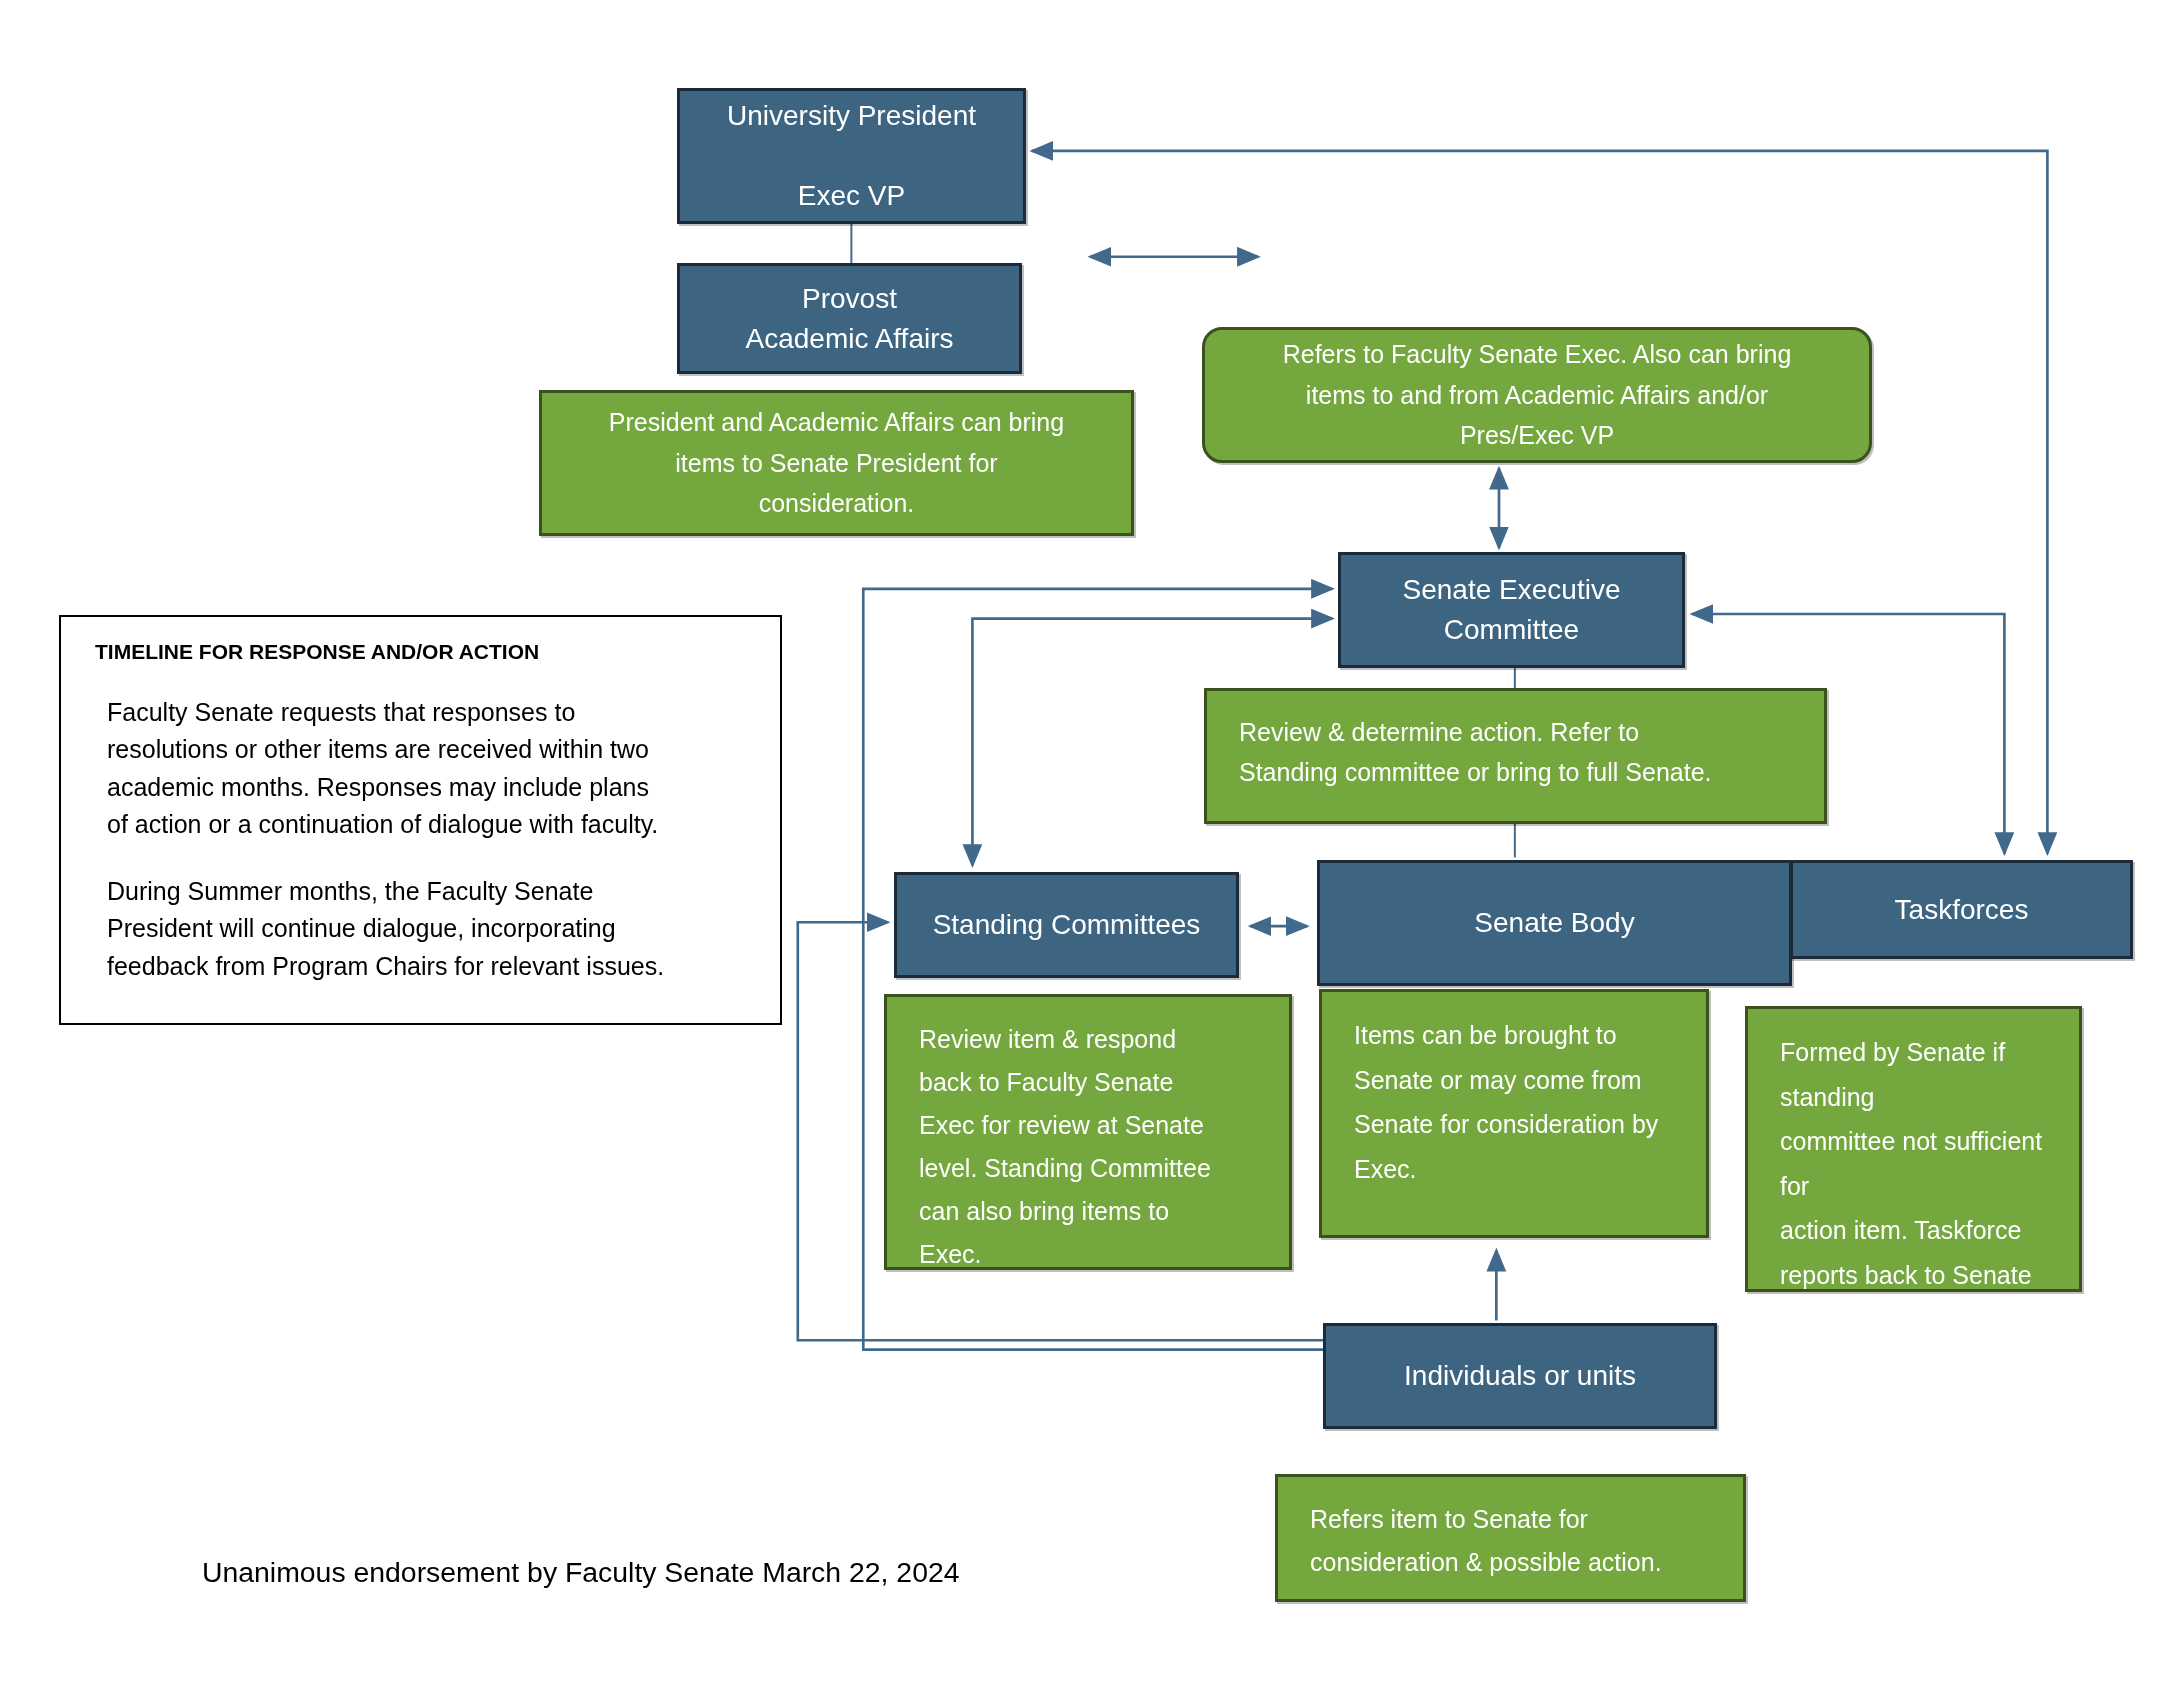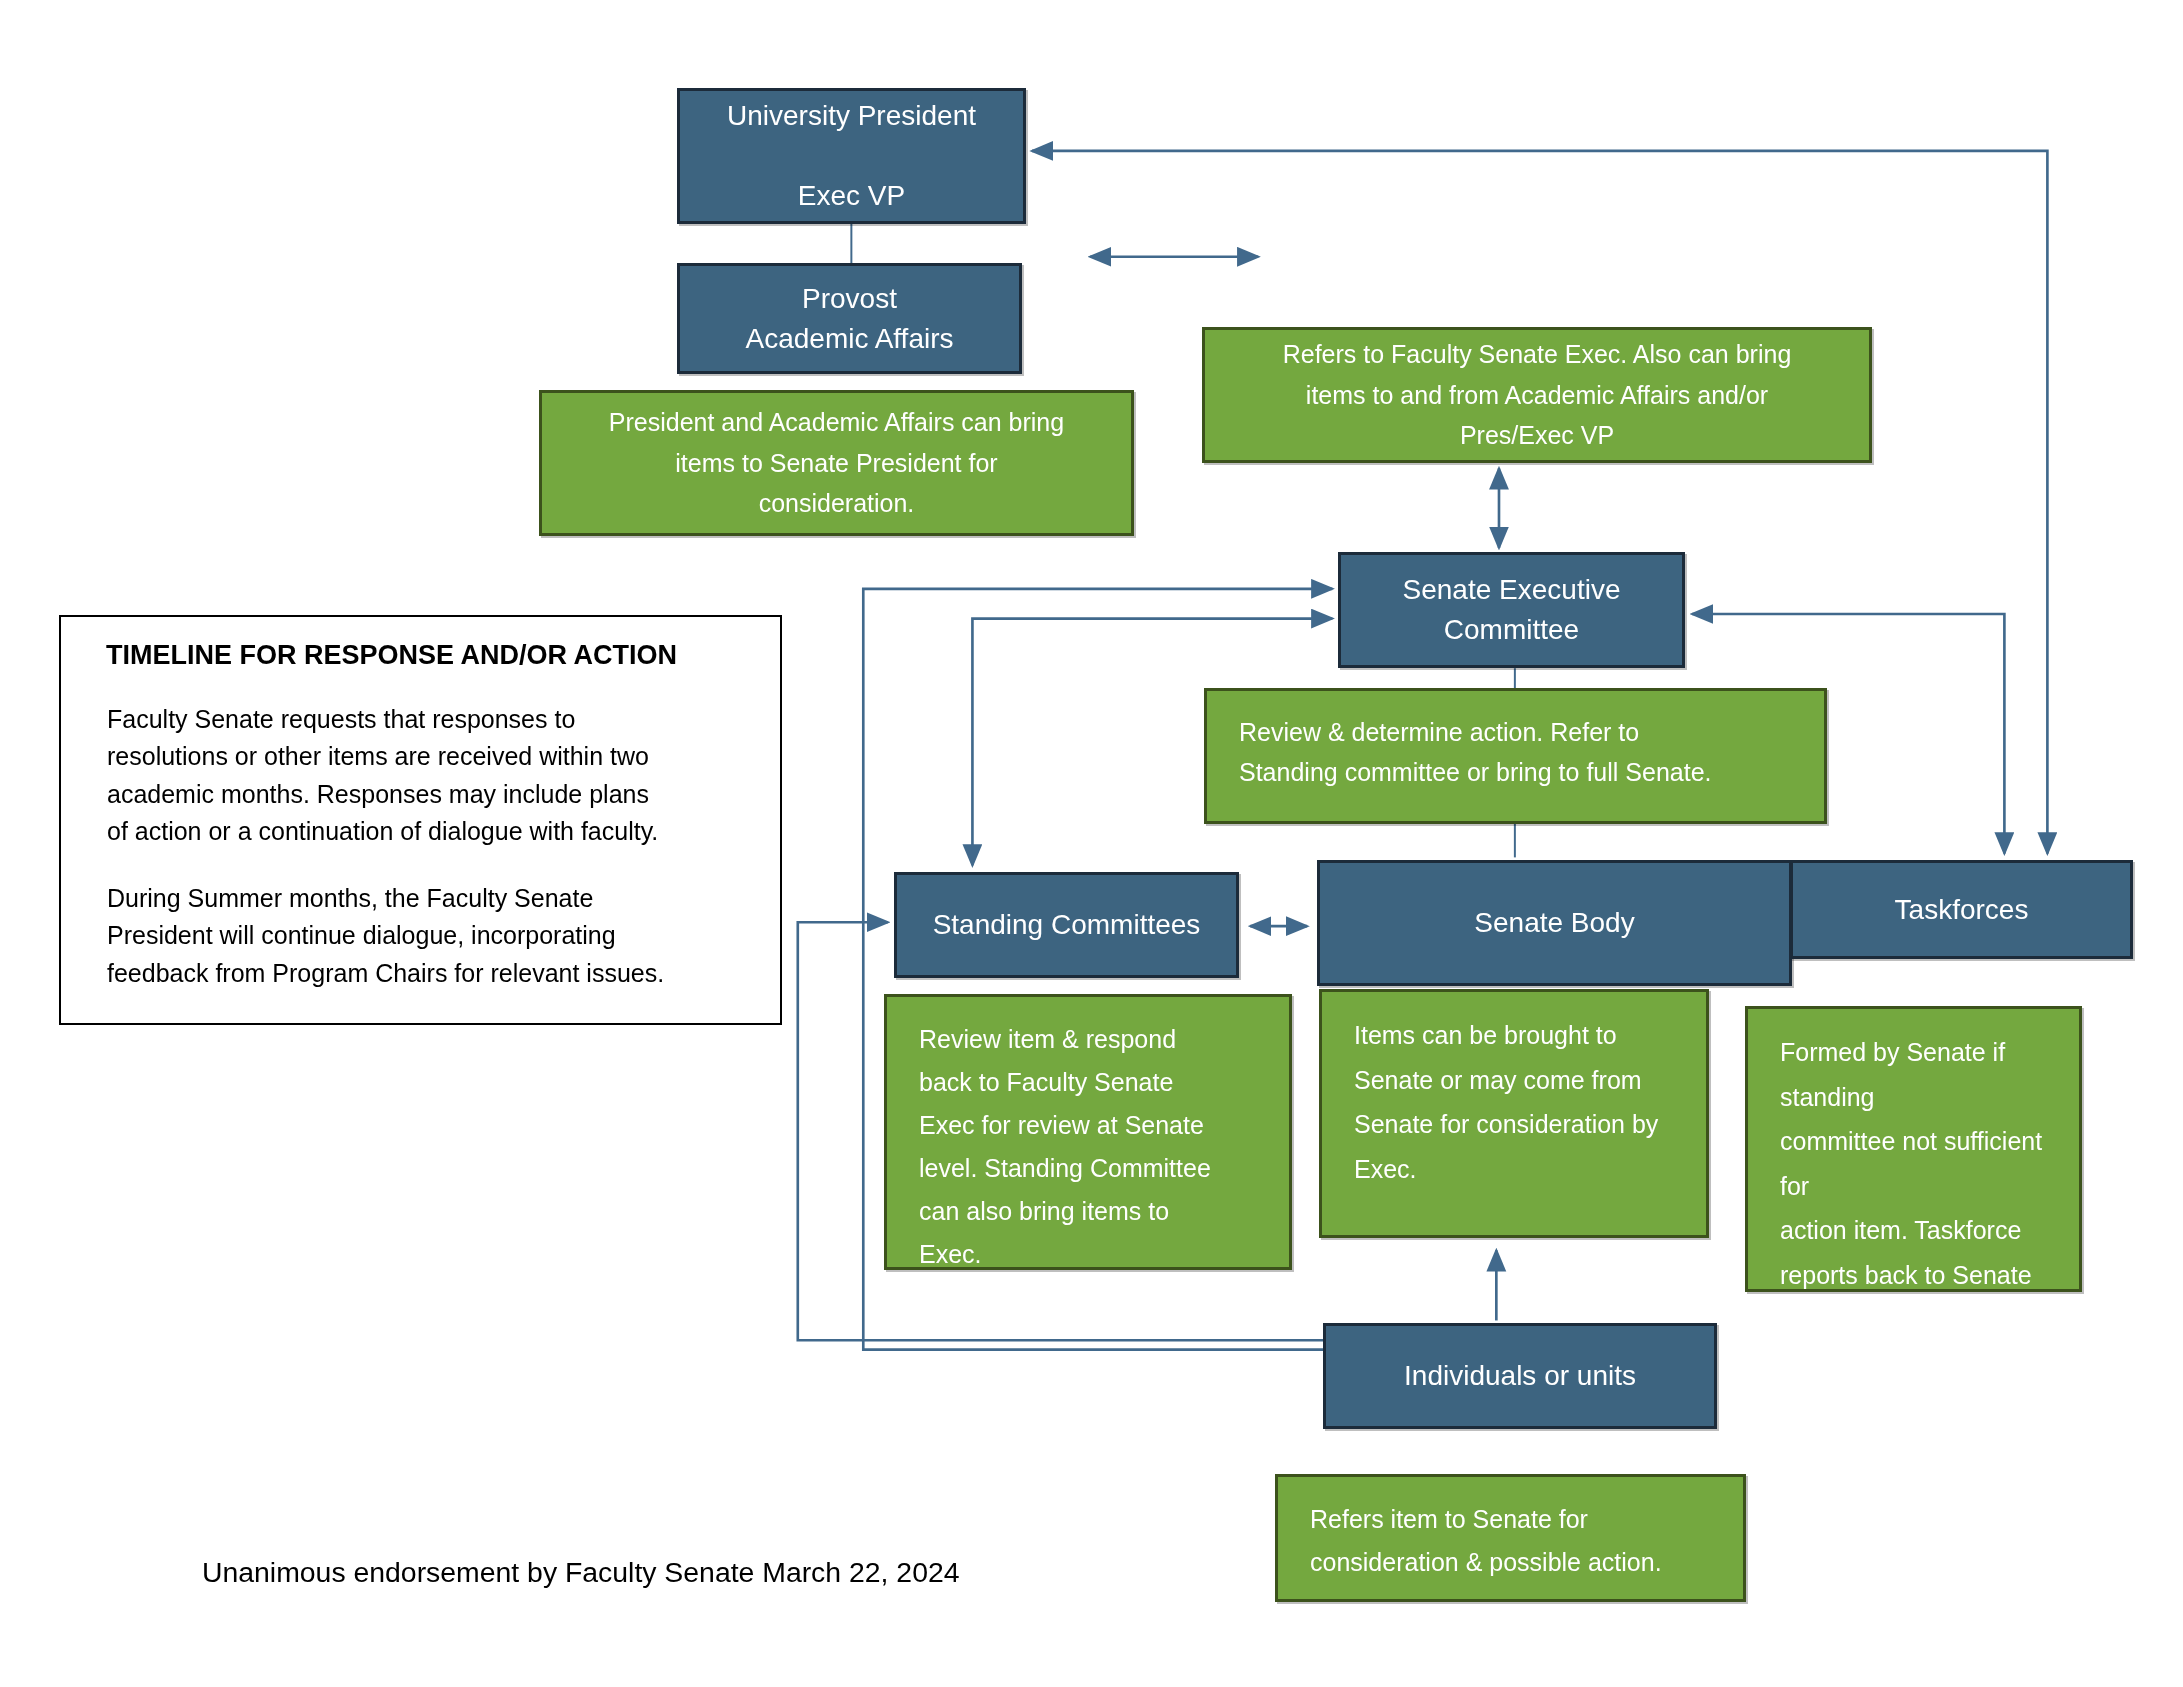--- a/index.html
+++ b/index.html
@@ -68,22 +68,22 @@
   .panel{
     position:absolute;
     background:var(--paper);
     border:2.6px solid var(--panel-border);
     color:var(--text-dark);
     box-sizing:border-box;
     padding:22.5px 30px;
   }
   .panel-heading{
     font-weight:bold;
-    font-size:27px;
-    margin:0 0 30px 15px;
+    font-size:21px;
+    margin:0 0 30px 4px;
   }
   .panel p{
     font-size:25px;
     line-height:1.5;
     margin:0 0 29px 16px;
     white-space:pre-line;
   }
   .footer-text{
     position:absolute;
     left:202px;
@@ -148,21 +148,21 @@
   <div class="node" style="left:1317px;top:860px;width:475px;height:126px;">Senate Body</div>
 
   <div class="node" style="left:1790px;top:860px;width:343px;height:99px;">Taskforces</div>
 
   <div class="node" style="left:1323px;top:1323px;width:394px;height:106px;">Individuals or units</div>
 
   <div class="note centered" style="left:539px;top:390px;width:595px;height:146px;">President and Academic Affairs can bring
 items to Senate President for
 consideration.</div>
 
-  <div class="note centered" style="left:1202px;top:327px;width:670px;height:136px;">Refers to Faculty Senate Exec. Also can bring
+  <div class="note centered" style="left:1202px;top:327px;width:670px;height:136px;border-radius:20px;">Refers to Faculty Senate Exec. Also can bring
 items to and from Academic Affairs and/or
 Pres/Exec VP</div>
 
   <div class="note lefty" style="left:1204px;top:688px;width:623px;height:136px;line-height:1.6;">Review &amp; determine action. Refer to
 Standing committee or bring to full Senate.</div>
 
   <div class="note lefty" style="left:884px;top:994px;width:408px;height:276px;line-height:1.72;">Review item &amp; respond
 back to Faculty Senate
 Exec for review at Senate
 level. Standing Committee

